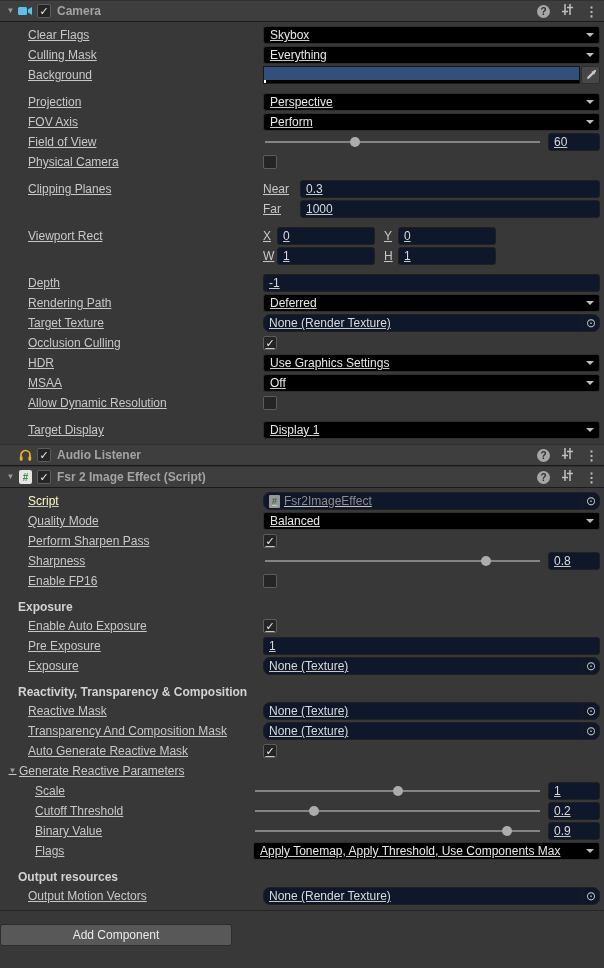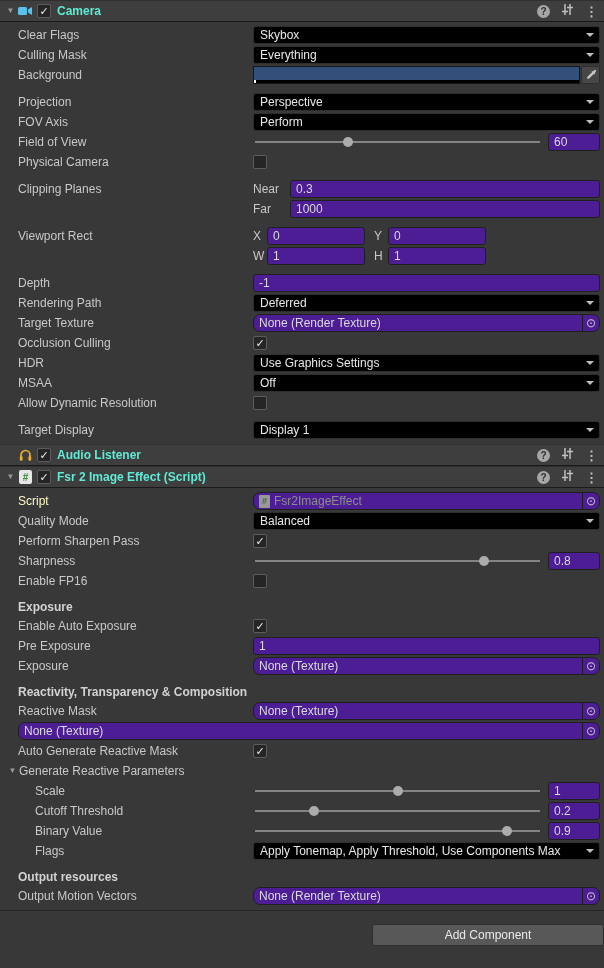--- a/index.html
+++ b/index.html
@@ -15,45 +15,45 @@
     padding:0 6px 0 4px; border-top:1px solid #303030; border-bottom:1px solid #1A1A1A;
   }
   .foldout { width:13px; flex:none; color:#999; font-size:8px; text-align:center; line-height:22px; }
   .foldout.hidden-slot { visibility:hidden; }
   .comp-icon { width:17px; height:16px; flex:none; display:flex; align-items:center; justify-content:center; margin-right:3px; }
   .script-page { width:13px; height:14px; background:#E6E6E6; border-radius:2px; display:flex; align-items:center; justify-content:center; font-size:10px; font-weight:bold; }
   .checkbox {
     width:14px; height:14px; flex:none; background:#252525; border:1px solid #5C5C5C; border-radius:2px;
     display:flex; align-items:center; justify-content:center; color:#ECECEC; font-size:11px; line-height:1;
   }
-  .comp-title { font-weight:bold; color:#5eead4; margin-left:6px; white-space:nowrap; }
+  .comp-title { font-weight:bold; color:#a3a3a3; margin-left:6px; white-space:nowrap; }
   .flex-spacer { flex:1; }
   .header-icon { flex:none; margin-left:11px; color:#BDBDBD; }
   .help-badge { width:13px; height:13px; border-radius:50%; background:#A6A6A6; color:#2E2E2E; font-size:10px; font-weight:bold; display:flex; align-items:center; justify-content:center; }
   .kebab { font-size:13px; font-weight:bold; }
   
   .body-block { padding:3px 0 4px 0; }
-  .row { display:flex; align-items:center; height:20px; padding:0 4px 0 18px; }
+  .row { display:flex; align-items:center; height:20px; padding:0 4px 0 28px;text-decoration:underline; }
   .row .label { width:235px; flex:none; white-space:nowrap; overflow:hidden; }
   .row.sub { padding-left:35px; }
   .row.sub .label { width:218px; }
   .row.disabled .label { color:#fef9c3; }
   .row.disabled .textfield { color:#8C8C8C; }
   .spacer-v { height:7px; }
   .section-header { height:18px; line-height:18px; padding-left:18px; font-weight:bold; color:#D2D2D2; }
   .value { flex:1; display:flex; align-items:center; min-width:0; }
   
   .dropdown {
     position:relative; flex:1; height:18px; background:#000000; border:1px solid #2E2E2E; border-radius:3px;
     display:flex; align-items:center; padding:0 16px 0 6px; color:#E8E8E8; white-space:nowrap; overflow:hidden;
   }
   .dd-arrow { position:absolute; right:5px; top:50%; margin-top:-2px; width:0; height:0;
     border-left:4px solid transparent; border-right:4px solid transparent; border-top:4px solid #BDBDBD; }
   .textfield {
-    height:18px; background:#4c1d95; border:1px solid #1F1F1F; border-radius:3px; color:#DADADA;
+    height:18px; background:#0f172a; border:1px solid #1F1F1F; border-radius:3px; color:#DADADA;
     padding:0 5px; display:flex; align-items:center; flex:1; min-width:0; white-space:nowrap; overflow:hidden;
   }
   .objectfield { position:relative; padding-right:20px;border-radius:7px; }
   .obj-picker { position:absolute; right:0; top:-1px; bottom:-1px; width:17px; display:flex; align-items:center;
     justify-content:center; color:#C4C4C4; font-size:12px; border-left:1px solid #1B1B1B; }
   .slider { flex:1; position:relative; height:18px; margin-right:6px; }
   .slider-track { position:absolute; left:2px; right:2px; top:8px; height:2px; background:#848484; }
   .slider-thumb { position:absolute; top:4px; width:10px; height:10px; border-radius:50%; background:#ACACAC; transform:translateX(-50%); }
   .slider-valuebox { width:52px; flex:none; }
   .axis-label { width:14px; flex:none; }
@@ -63,21 +63,21 @@
   .colorfield { flex:1; display:flex; height:18px; align-items:stretch; }
   .swatch-wrap { flex:1; border:1px solid #161616; display:flex; flex-direction:column; }
   .swatch-main { flex:1; }
   .swatch-alpha { height:3px; background:#000; position:relative; }
   .swatch-alpha::before { content:""; position:absolute; left:0; top:0; bottom:0; width:2px; background:#FFF; }
   .eyedropper-btn { width:19px; margin-left:1px; background:#474747; border:1px solid #2E2E2E; border-radius:2px;
     display:flex; align-items:center; justify-content:center; }
   .mini-icon { width:11px; height:13px; background:#989898; border-radius:1px; margin-right:4px; flex:none;
     display:flex; align-items:center; justify-content:center; font-size:9px; font-weight:bold; color:#39693B; }
   
-  .footer { border-top:1px solid #252525; padding-top:13px; display:flex; justify-content:flex-end; }
+  .footer { border-top:1px solid #252525; padding-top:13px; display:flex; justify-content:flex-start; }
   .add-btn { width:232px; height:22px; background:#585858; border:1px solid #2E2E2E; border-radius:3px;
     color:#EAEAEA; display:flex; align-items:center; justify-content:center; }
 </style>
 </head>
 <body>
 
 <div class="comp-header">
   <span class="foldout">▼</span>
   <span class="comp-icon">
     <svg width="15" height="12" viewBox="0 0 15 12">
@@ -427,20 +427,21 @@
   <div class="row">
     <span class="label">Reactive Mask</span>
     <div class="value">
         <div class="textfield objectfield">
       <span>None (Texture)</span>
       <span class="obj-picker">⊙</span>
         </div>
       </div>
   </div>
   <div class="row">
+    <span class="label">Transparency And Composition Mask</span>
     <div class="value">
         <div class="textfield objectfield">
       <span>None (Texture)</span>
       <span class="obj-picker">⊙</span>
         </div>
       </div>
   </div>
   <div class="row">
     <span class="label">Auto Generate Reactive Mask</span>
     <div class="value">

